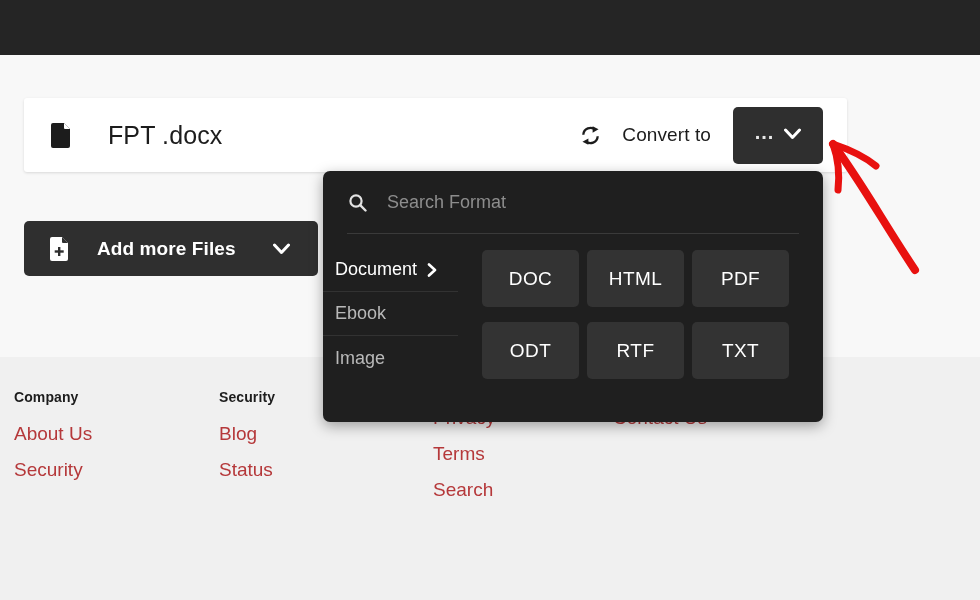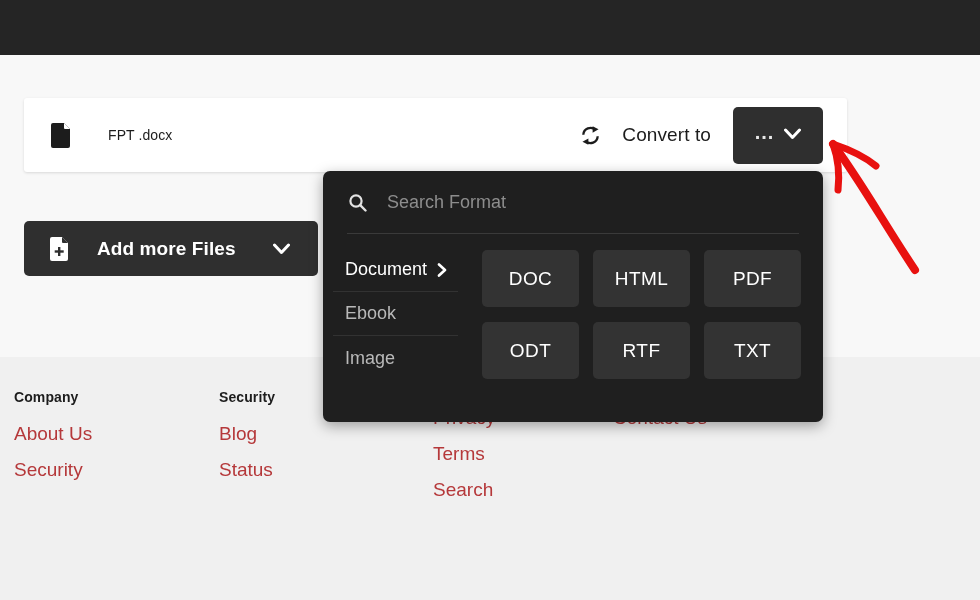--- a/index.html
+++ b/index.html
@@ -51,21 +51,21 @@
   .file-icon {
     margin-left: 26px;
     width: 22px;
     height: 26px;
     display: flex;
     align-items: center;
     justify-content: center;
   }
   .file-name {
     margin-left: 36px;
-    font-size: 14px;
+    font-size: 25px;
     color: #1c1c1c;
     letter-spacing: .1px;
   }
   .card-right {
     margin-left: auto;
     display: flex;
     align-items: center;
     height: 100%;
     padding-right: 24px;
   }
@@ -168,41 +168,40 @@
     background: #3a3a3a;
     margin: 0 24px;
   }
 
   .panel-body {
     display: flex;
     padding-top: 14px;
   }
   .category-col {
     width: 145px;
-    padding-left: 10px;
   }
   .cat-item {
     height: 44px;
     display: flex;
     align-items: center;
     padding-left: 12px;
     font-size: 18px;
     color: #b9b9b9;
     cursor: pointer;
     border-bottom: 1px solid #323232;
     margin-right: 10px;
   }
   .cat-item:last-child { border-bottom: none; }
   .cat-item.active { color: #ffffff; }
   .cat-chev { margin-left: 10px; display:flex; align-items:center; }
 
   .format-grid {
     display: grid;
     grid-template-columns: repeat(3, 97px);
-    gap: 14px 14px;
+    gap: 14px 8px;
     margin-left: 14px;
     padding-top: 2px;
   }
   .fmt-btn {
     width: 97px;
     height: 57px;
     background: #333333;
     border: none;
     border-radius: 5px;
     color: #ffffff;

